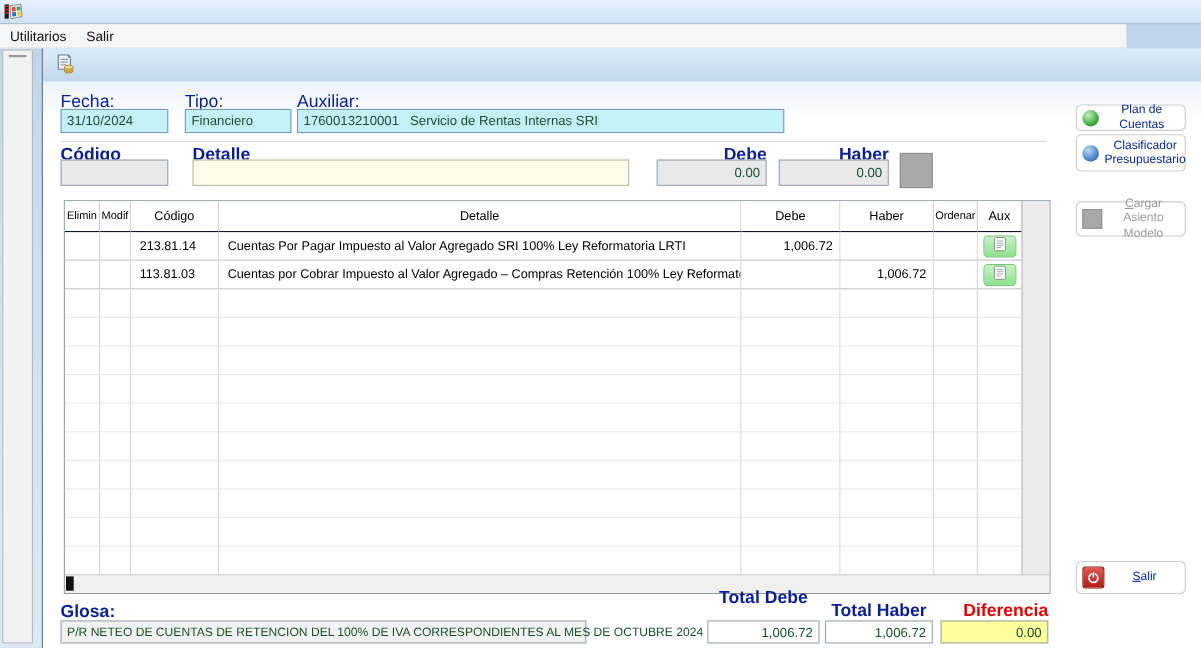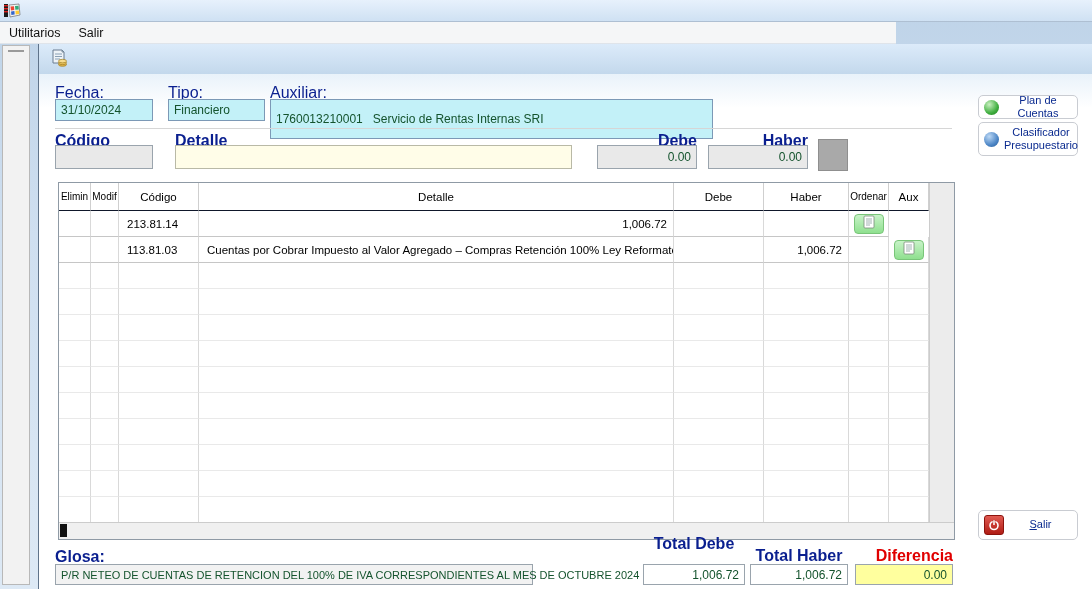--- a/index.html
+++ b/index.html
@@ -6,21 +6,21 @@
   #app{position:relative;width:1092px;height:589px;background:linear-gradient(180deg,#bed3e8 0%,#cfdff0 40%,#dde9f5 100%);overflow:hidden;}
 
   
   .titlebar{position:absolute;left:0;top:0;width:1092px;height:22px;
     background:linear-gradient(180deg,#e7f1fc 0%,#cfe1f3 100%);
     border-bottom:1px solid #aebfd2;display:flex;align-items:center;gap:5px;padding-left:4px;box-sizing:border-box;}
   .titlebar .title{font-size:13px;color:#000;}
   .app-icon{width:17px;height:15px;display:inline-block;}
 
   
-  .menubar{position:absolute;left:0;top:22px;width:896px;height:21px;background:#f5f6f7;
+  .menubar{position:absolute;left:0;top:22px;width:1024px;height:21px;background:#f5f6f7;
     border-bottom:1px solid #dfe4ea;display:flex;align-items:center;}
   .menu-item{font-size:12.5px;color:#111;padding:2px 9px;cursor:default;}
 
   
   .left-panel{position:absolute;left:2px;top:45px;width:28px;height:540px;background:#f2f2f2;
     border:1px solid #b8b8b8;box-sizing:border-box;}
   .left-grip{position:absolute;left:5px;top:4px;width:16px;height:2px;background:#9a9a9a;}
 
   
   .toolbar{position:absolute;left:38px;top:44px;width:1054px;height:30px;
@@ -132,21 +132,21 @@
 
   <div class="panel"></div>
 
   <span class="lbl" style="left:55px;top:84px;">Fecha:</span>
   <div class="field cyan" style="left:55px;top:99px;width:98px;height:22px;">31/10/2024</div>
 
   <span class="lbl" style="left:168px;top:84px;">Tipo:</span>
   <div class="field cyan" style="left:168px;top:99px;width:97px;height:22px;">Financiero</div>
 
   <span class="lbl" style="left:270px;top:84px;">Auxiliar:</span>
-  <div class="field cyan" style="left:270px;top:99px;width:443px;height:40px;">1760013210001   Servicio de Rentas Internas SRI</div>
+  <div class="field cyan" style="left:270px;top:99px;width:443px;height:22px;">1760013210001   Servicio de Rentas Internas SRI</div>
 
   <div class="sep-line"></div>
 
   <span class="lbl bold" style="left:55px;top:132px;">Código</span>
   <div class="field grayfield" style="left:55px;top:145px;width:98px;height:24px;"></div>
 
   <span class="lbl bold" style="left:175px;top:132px;">Detalle</span>
   <div class="field ivory" style="left:175px;top:145px;width:397px;height:24px;"></div>
 
   <span class="lbl bold" style="left:597px;top:132px;width:100px;text-align:right;">Debe</span>
@@ -168,20 +168,21 @@
           <div class="tcell">Debe</div>
           <div class="tcell">Haber</div>
           <div class="tcell small">Ordenar</div>
           <div class="tcell">Aux</div>
         </div>
 
         <div class="trow data">
           <div class="tcell"></div>
           <div class="tcell"></div>
           <div class="tcell cell-left">213.81.14</div>
+          <div class="tcell cell-left">Cuentas Por Pagar Impuesto al Valor Agregado SRI 100% Ley Reformatoria LRTI</div>
           <div class="tcell cell-right">1,006.72</div>
           <div class="tcell cell-right"></div>
           <div class="tcell"></div>
           <div class="tcell aux-cell">
             <button class="aux-btn">
               <span>
                 <svg width="12" height="14" viewBox="0 0 12 14">
                   <rect x="1" y="1" width="10" height="12" rx="1" fill="#fff" stroke="#7a8a7a" stroke-width="0.8"></rect>
                   <line x1="3" y1="4" x2="9" y2="4" stroke="#9aa" stroke-width="0.9"></line>
                   <line x1="3" y1="6" x2="9" y2="6" stroke="#9aa" stroke-width="0.9"></line>
@@ -326,20 +327,24 @@
   <button class="side-btn" style="top:95px;height:24px;">
     <span class="sphere green"></span>
     <span class="btn-label">Plan de Cuentas</span>
   </button>
 
   <button class="side-btn" style="top:122px;height:34px;">
     <span class="sphere blue"></span>
     <span class="btn-label">Clasificador Presupuestario</span>
   </button>
 
+  <button class="side-btn disabled" style="top:183px;height:32px;">
+    <span class="gray-sq"></span>
+    <span class="btn-label underline-first">Cargar Asiento Modelo</span>
+  </button>
 
   <button class="side-btn" style="top:510px;height:30px;">
     <span class="power">
       <svg width="12" height="12" viewBox="0 0 12 12">
         <circle cx="6" cy="6.5" r="4" fill="none" stroke="#fff" stroke-width="1.6"></circle>
         <line x1="6" y1="1" x2="6" y2="6" stroke="#b01c14" stroke-width="2.6"></line>
         <line x1="6" y1="1.2" x2="6" y2="6" stroke="#fff" stroke-width="1.6"></line>
       </svg>
     </span>
     <span class="btn-label underline-first">Salir</span>

